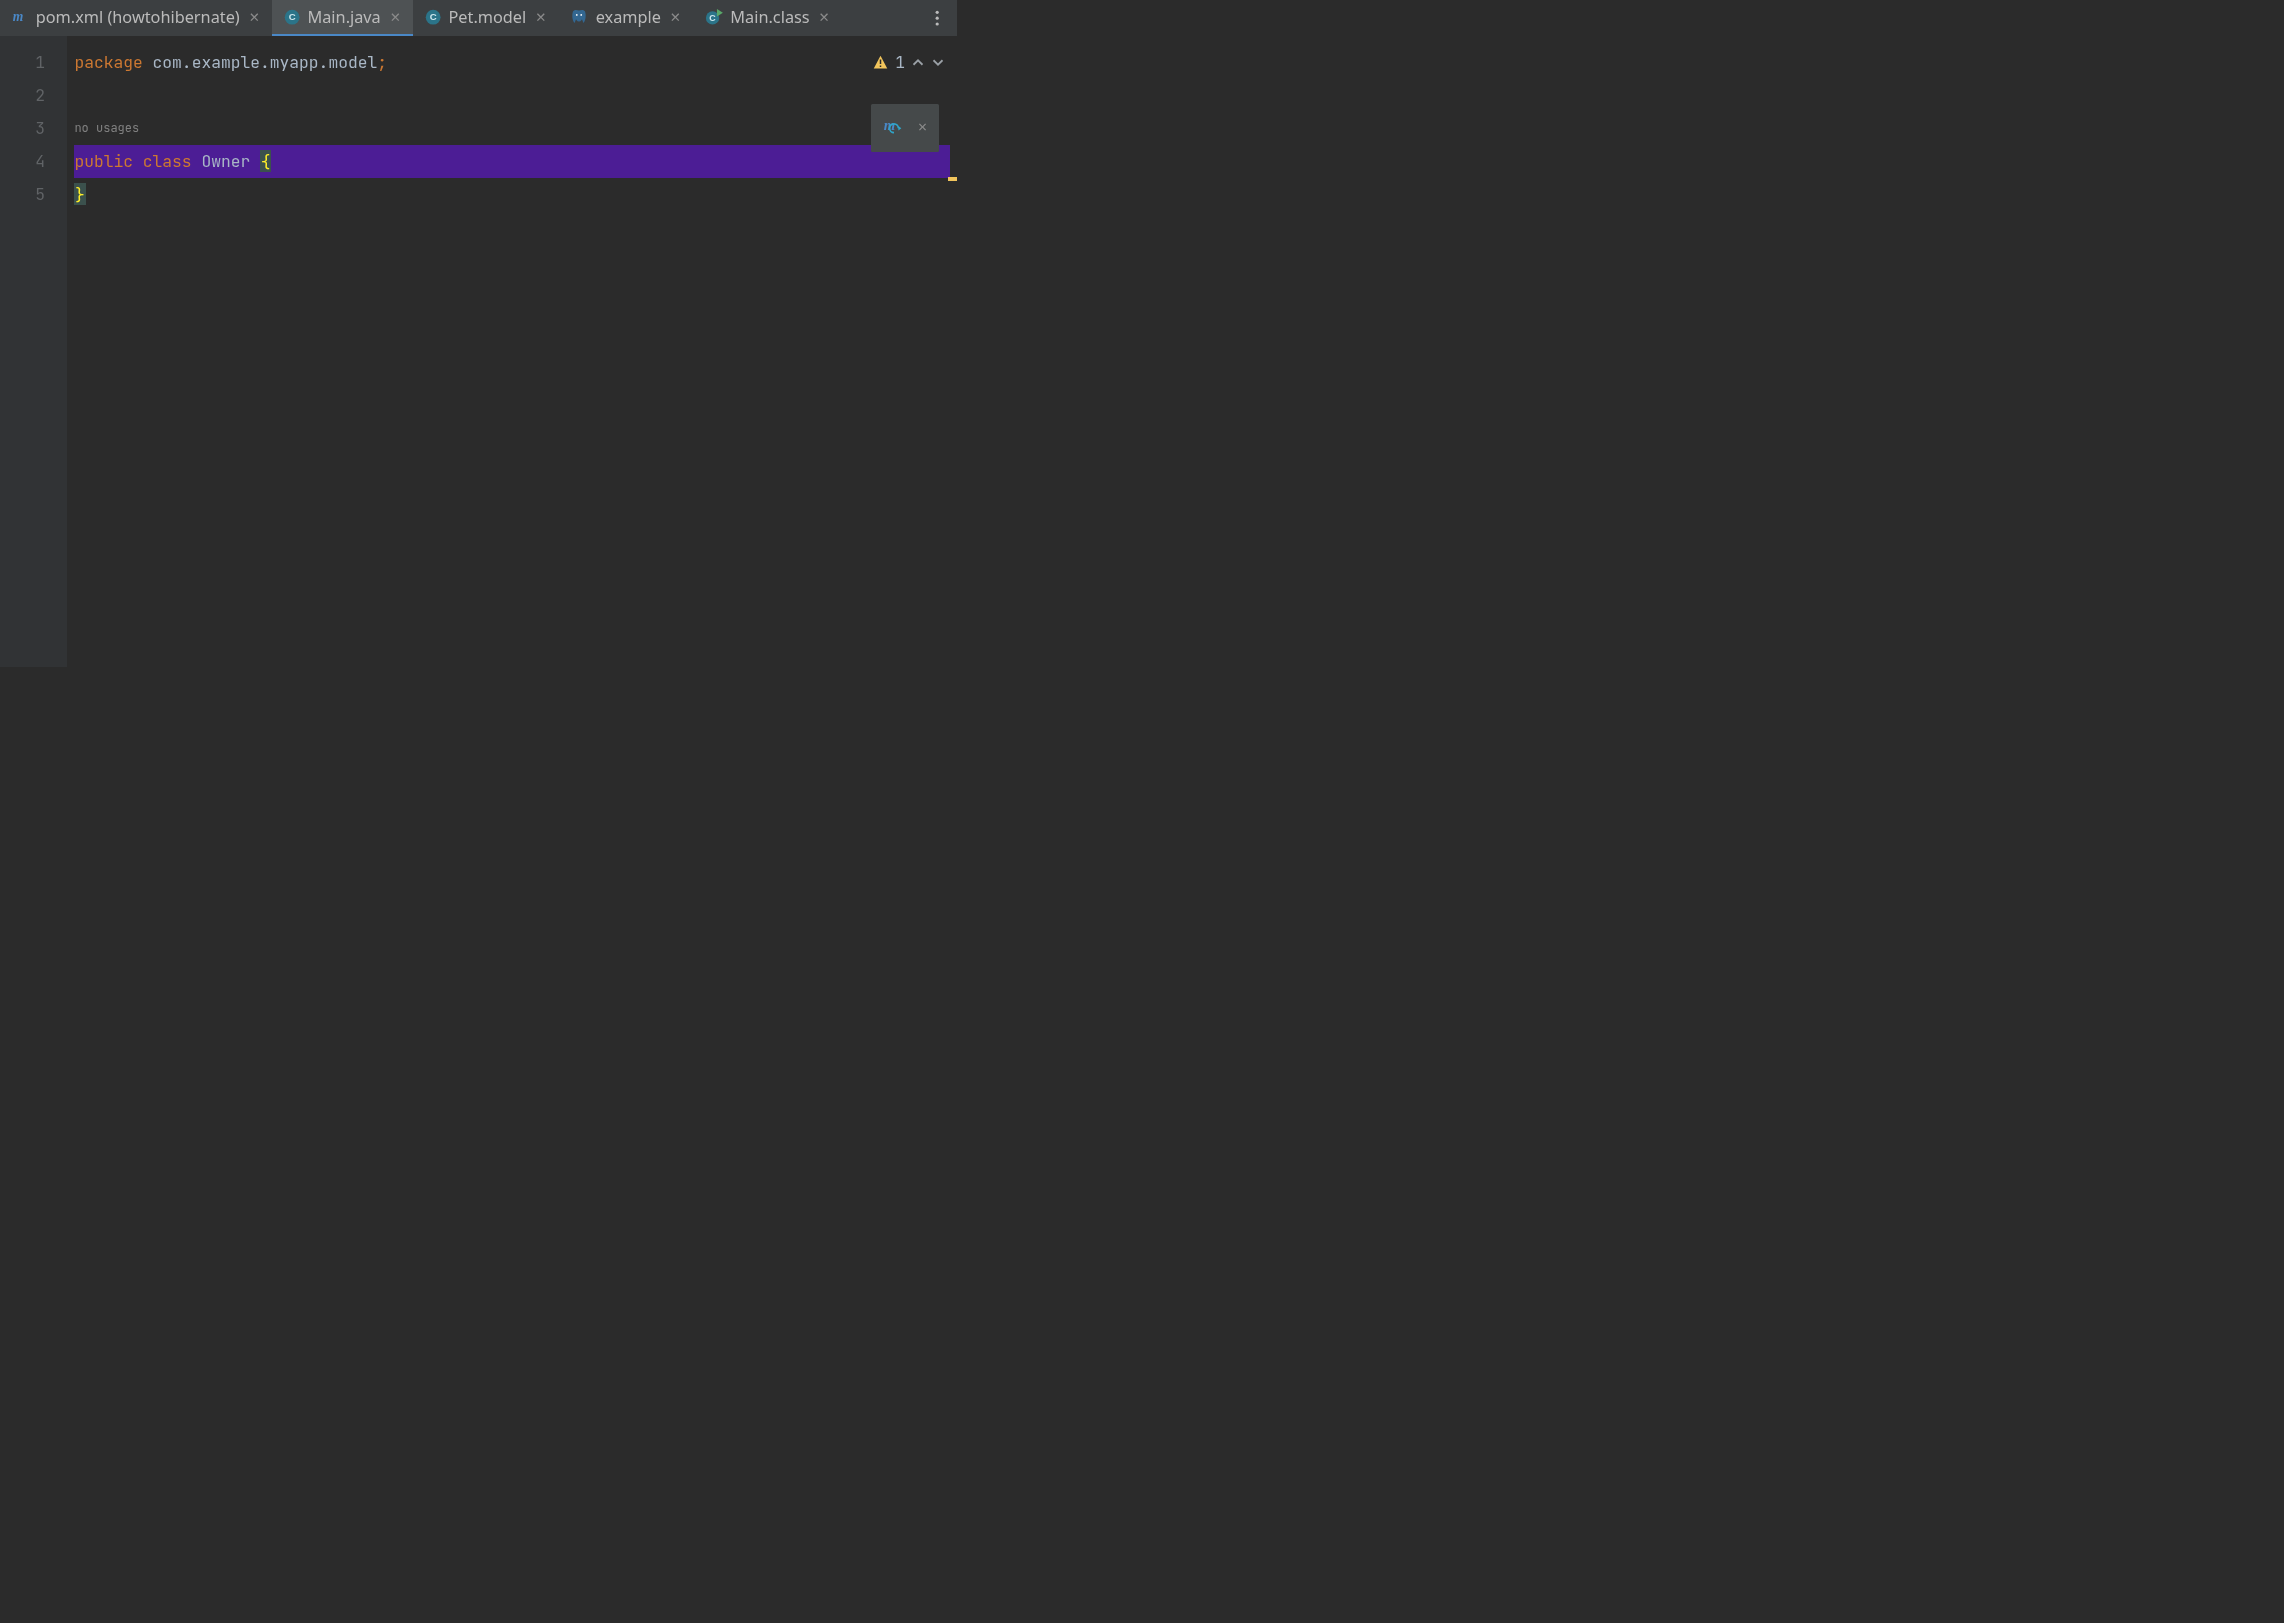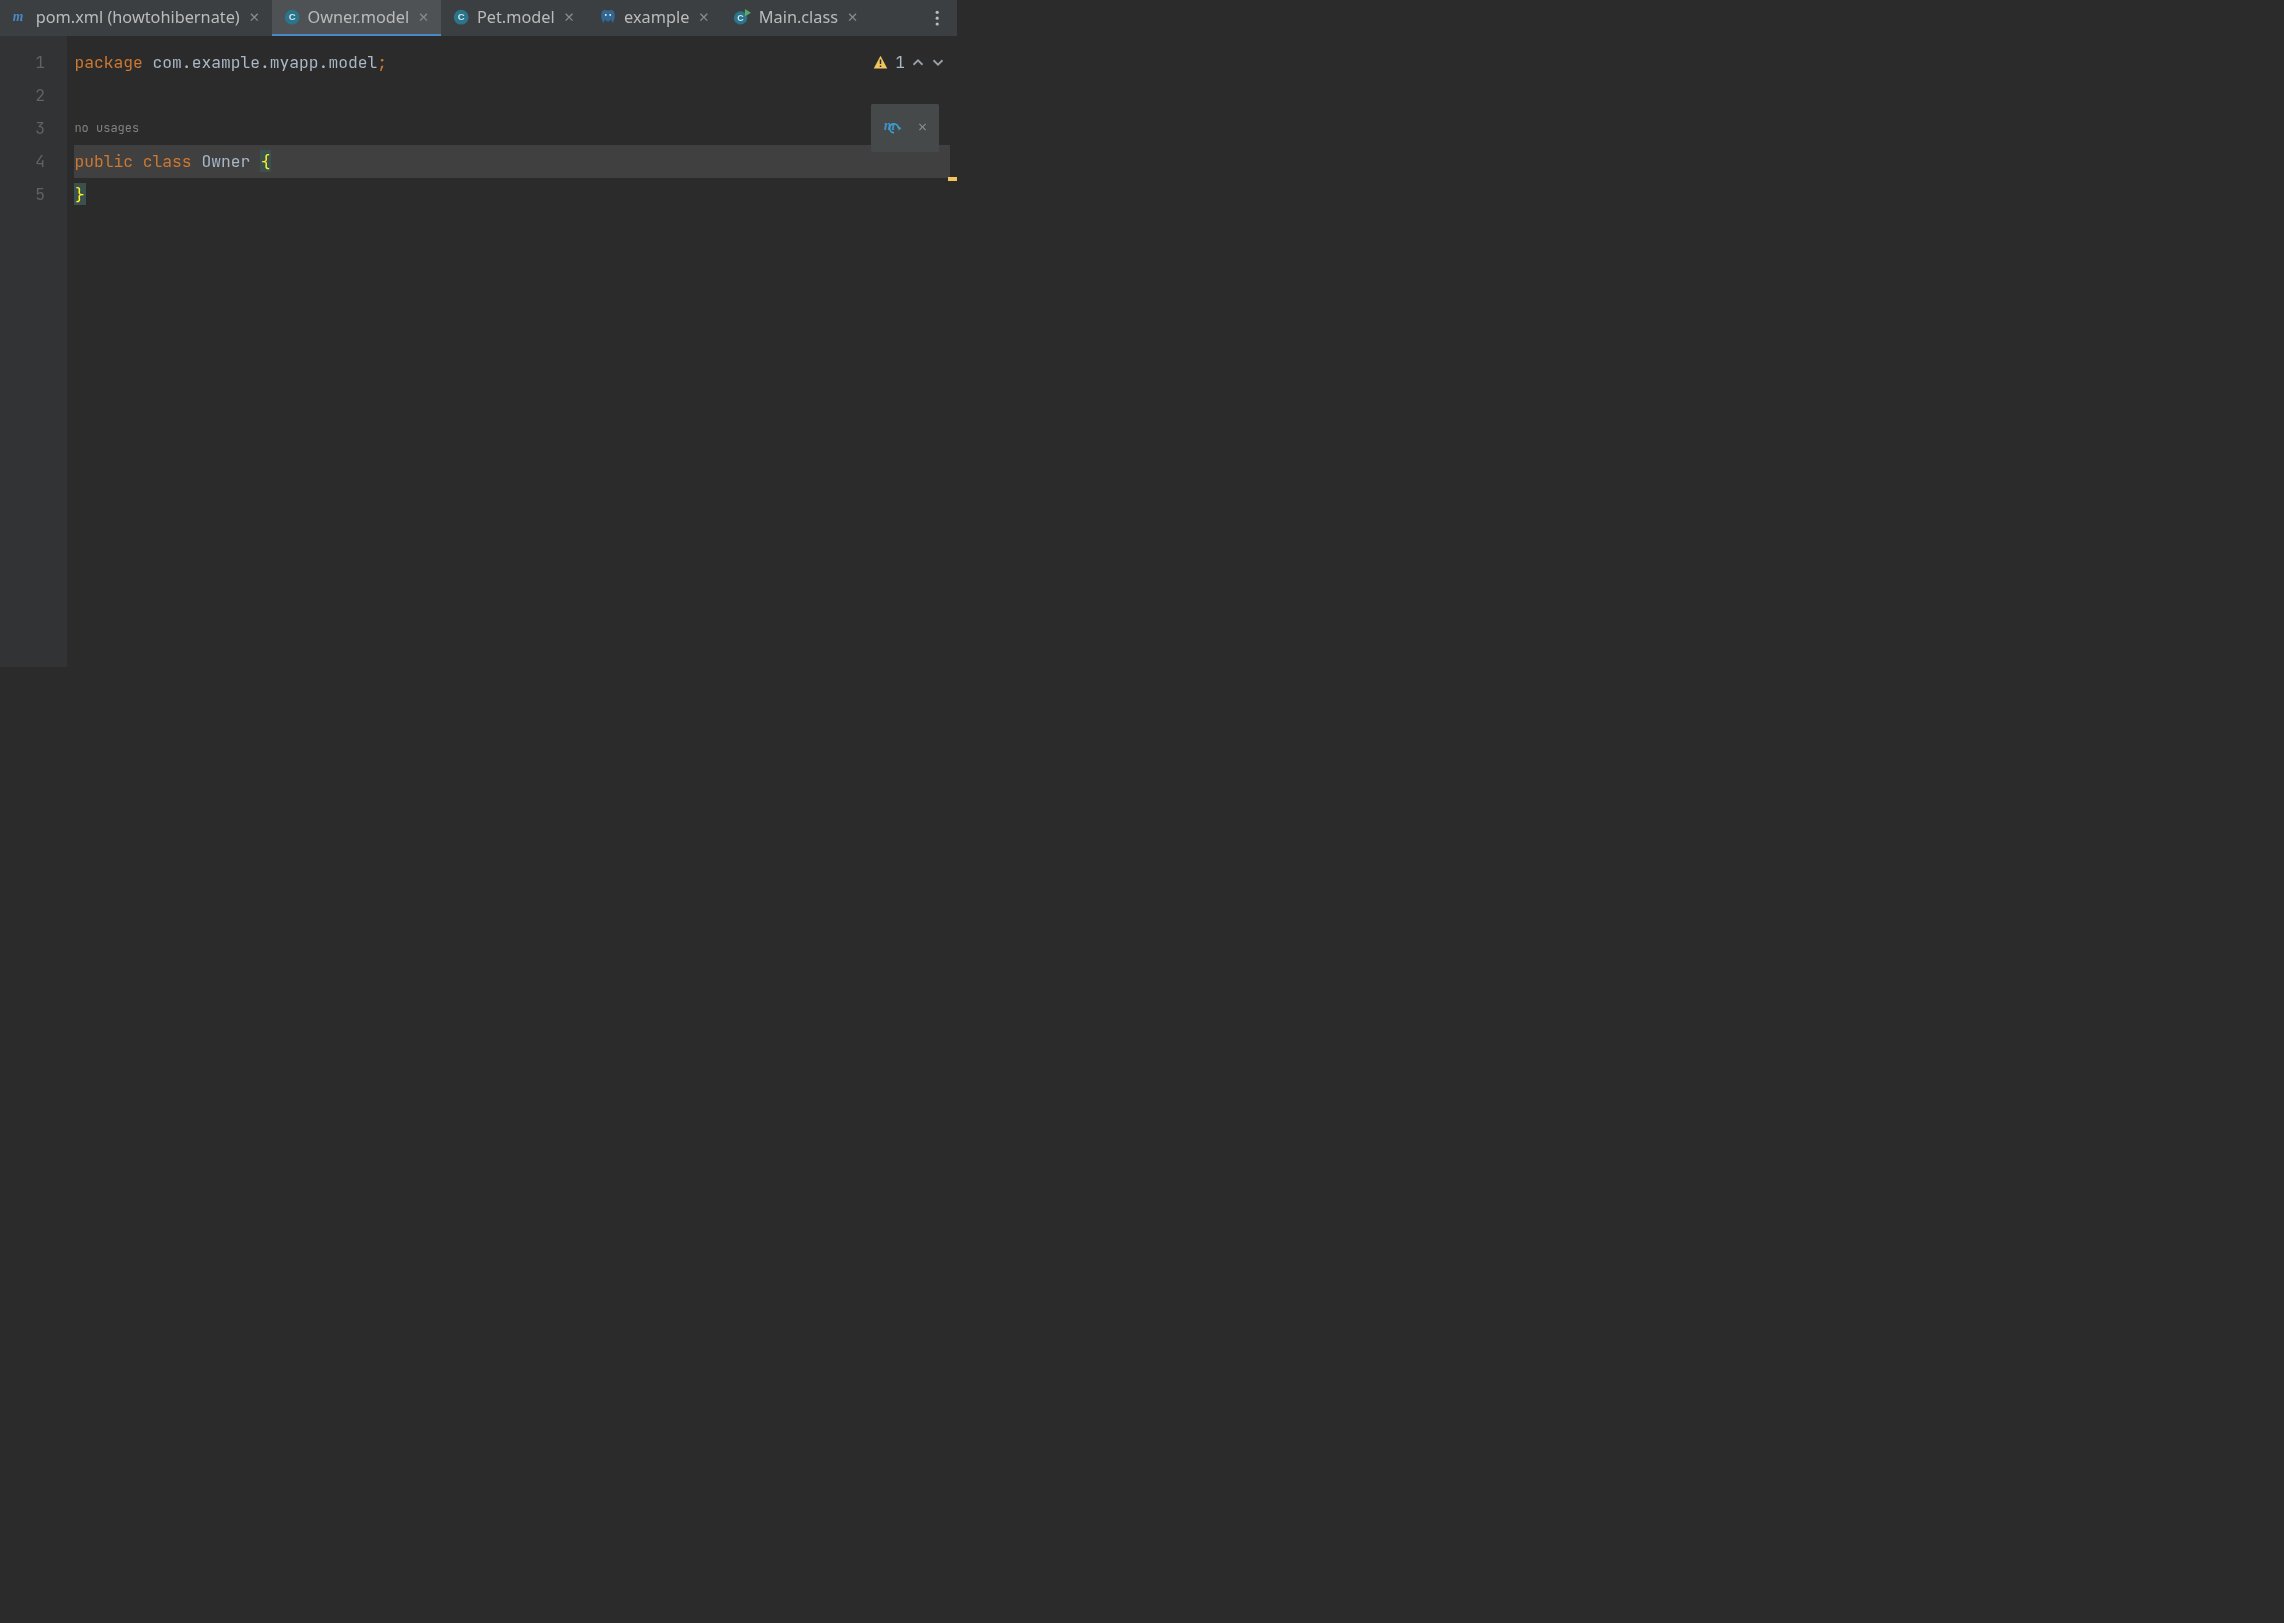--- a/index.html
+++ b/index.html
@@ -94,21 +94,21 @@
   }
   .code {
     flex: 1;
     position: relative;
     font-family: "JetBrains Mono","Fira Mono","Consolas",monospace;
     font-size: 16.3px;
     padding: 10.4px 7.4px 0 7.4px;
     line-height: 33px;
   }
   .code .row { height: 33px; white-space: pre; }
-  .code .row.cl { background: #404040; } 
+  .code .row.cl { background: #4c1d95; } 
   .kw { color: var(--kw-orange); }
   .txt { color: var(--fg-text); margin-top: 44px; }
   .brace { background: var(--brace-match-bg); color: var(--brace-match-fg); padding: 0 0.7px; }
   .usages { color: var(--fg-dim); font-size: 12px; }
 
   
   .inspect {
     position: absolute;
     top: 10.4px; right: 13.3px;
     display: flex; align-items: center; gap: 7.4px;
@@ -161,21 +161,21 @@
       <span class="close">✕</span>
     </div>
 
     <div class="tab active">
       <span class="ico">
         <svg width="16.3" height="16.3" viewBox="0 0 22 22" style="font-size:22px">
             <circle cx="11" cy="11" r="10" fill="#2b7489"></circle>
             <text x="11" y="15" text-anchor="middle" font-family="Arial" font-weight="bold" font-size="13" fill="#cfe8ef">C</text>
           </svg>
       </span>
-      <span>Owner.model</span>
+      <span>Main.java</span>
       <span class="close">✕</span>
     </div>
 
     <div class="tab">
       <span class="ico">
         <svg width="16.3" height="16.3" viewBox="0 0 22 22" style="font-size:22px">
             <circle cx="11" cy="11" r="10" fill="#2b7489"></circle>
             <text x="11" y="15" text-anchor="middle" font-family="Arial" font-weight="bold" font-size="13" fill="#cfe8ef">C</text>
           </svg>
       </span>

